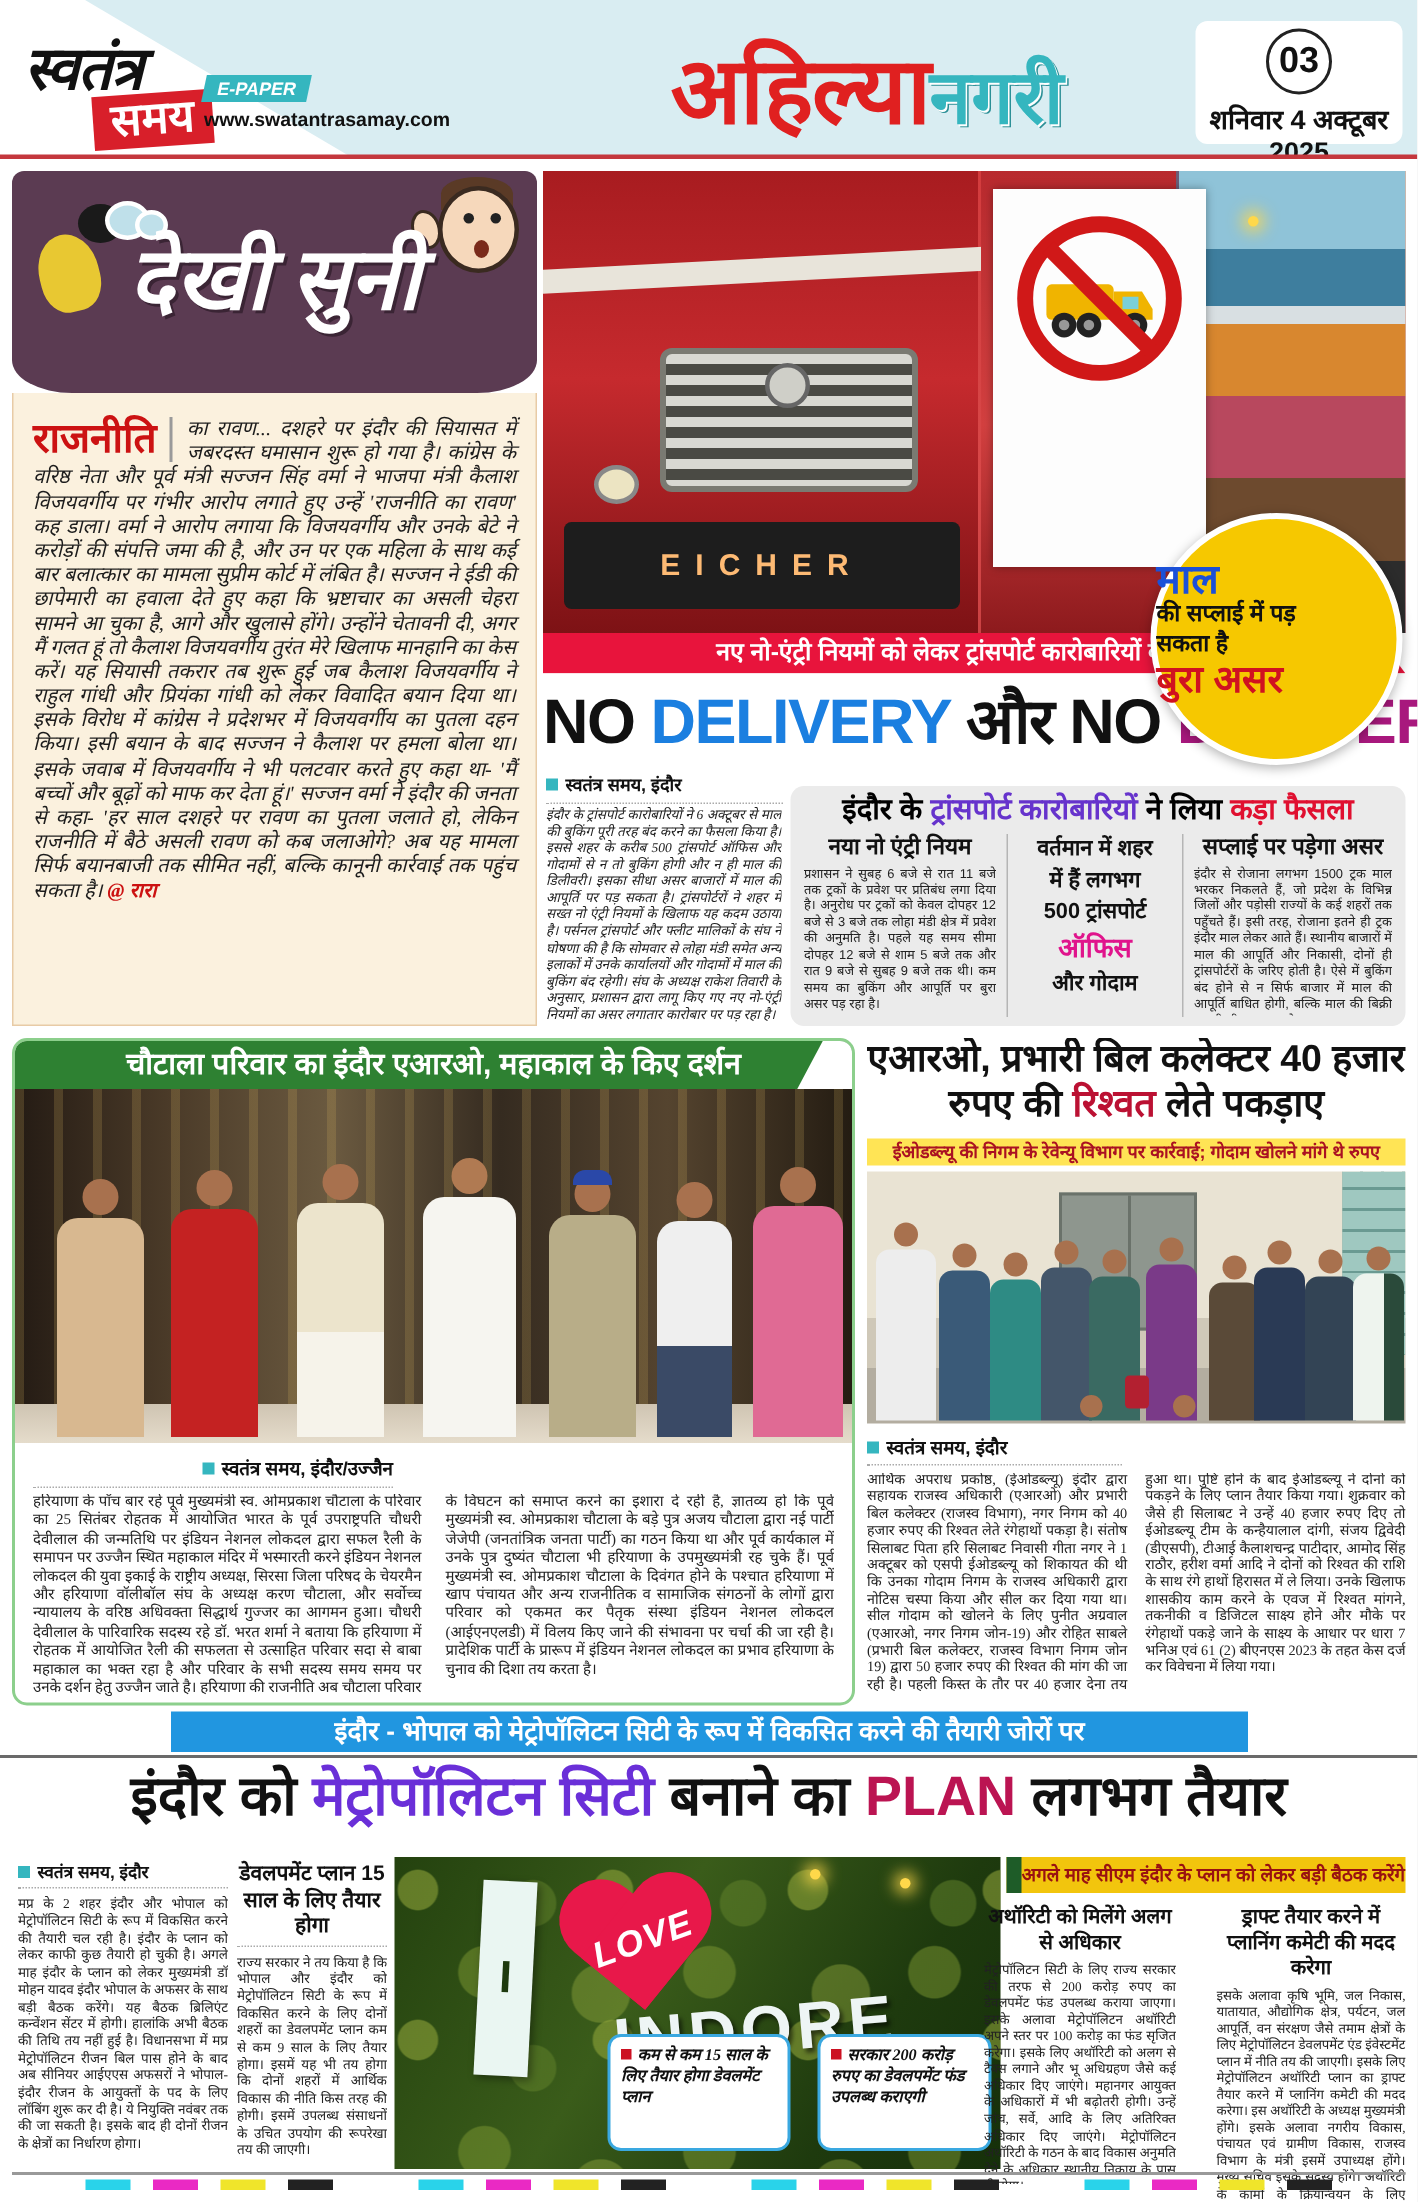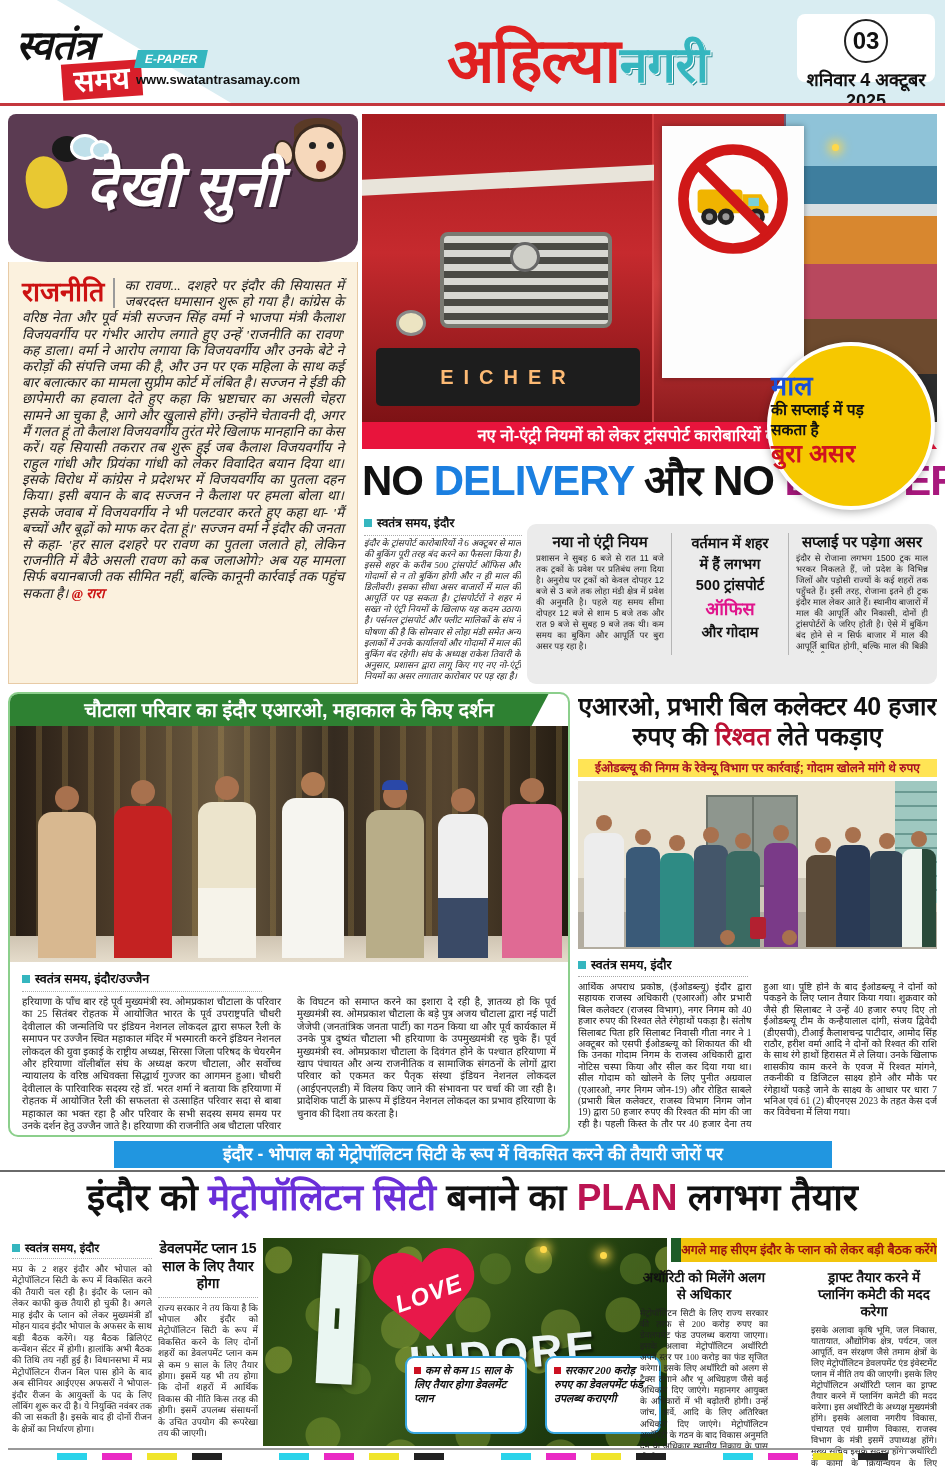--- a/index.html
+++ b/index.html
@@ -11,21 +11,21 @@
   .mast-band { position:absolute; left:0; top:0; width:945px; height:106px; background:#d9edf2;
                clip-path:polygon(6% 0, 100% 0, 100% 100%, 25% 100%); }
   .brand { position:absolute; left:16px; top:26px; width:150px; }
   .brand-top { font-family:"Liberation Serif", serif; font-style:italic; font-weight:900; font-size:40px; color:#111; line-height:1; letter-spacing:-1px; }
   .brand-bottom { display:inline-block; margin:-4px 0 0 46px; background:#d81f2a; color:#fff; font-family:"Liberation Serif", serif; font-weight:900; font-size:30px; line-height:1.05; padding:2px 12px; transform:rotate(-4deg); }
   .epaper { position:absolute; left:136px; top:50px; background:#35b6bf; color:#fff; font-weight:800; font-size:12px; padding:2px 9px; transform:skewX(-12deg); }
   .website { position:absolute; left:136px; top:72px; font-weight:700; font-size:13px; color:#111; }
   .edition { position:absolute; left:368px; top:16px; width:420px; text-align:center; white-space:nowrap; }
   .edition .red { font-size:62px; font-weight:900; color:#e02020; letter-spacing:-1px; }
   .edition .teal { font-size:50px; font-weight:900; color:#35b6bf; text-shadow:1px 1px 0 #fff, 2px 2px 0 #2a8f96; }
-  .pagebox { position:absolute; left:797px; top:14px; width:138px; height:68px; background:#fff; border-radius:8px; text-align:center; padding-top:5px; }
+  .pagebox { position:absolute; left:797px; top:14px; width:138px; height:82px; background:#fff; border-radius:8px; text-align:center; padding-top:5px; }
   .pagecircle { width:44px; height:44px; border:2.5px solid #222; border-radius:50%; margin:0 auto; font-size:24px; font-weight:800; color:#111; line-height:40px; }
   .pagedate { margin-top:4px; font-size:18px; font-weight:700; color:#111; }
   .mast-rule { position:absolute; left:0; top:103px; width:945px; height:3px; background:#c4373d; }
 
   
   .ds { position:absolute; left:8px; top:114px; width:350px; height:570px; }
   .ds-head { position:relative; height:148px; background:#5b3b52; border-radius:8px 8px 40px 40px / 8px 8px 22px 22px; overflow:hidden; }
   .ds-title { position:absolute; left:0; right:0; top:44px; text-align:center; color:#fff; font-family:"Liberation Serif", serif; font-style:italic; font-weight:900; font-size:58px; line-height:1; text-shadow:2px 2px 0 #3a2434; }
   .spy { position:absolute; left:10px; top:12px; width:90px; height:90px; }
   .spy .bodyb { position:absolute; left:8px; top:30px; width:40px; height:52px; background:#e8c832; border-radius:50% 50% 40% 40%; transform:rotate(-14deg); }
@@ -83,21 +83,21 @@
   .ch-banner { position:relative; height:32px; background:#2e8132; color:#fff; font-weight:900; font-size:20px; text-align:center; line-height:32px; }
   .notch { position:absolute; right:-16px; top:0; width:44px; height:100%; background:#fff; transform:skewX(-28deg); }
   .ch-photo { position:relative; height:236px; overflow:hidden;
     background:repeating-linear-gradient(90deg, rgba(201,168,90,.22) 0 6px, rgba(0,0,0,0) 6px 26px),
                linear-gradient(90deg,#241b14,#4a3a28 18%,#6b5a40 38%,#352b20 58%,#55442f 78%,#241c12); }
   .ch-floor { position:absolute; left:0; bottom:0; width:100%; height:26px; background:linear-gradient(180deg,#cfc4b2,#e5dccb); }
   .fig { position:absolute; bottom:4px; width:58px; display:flex; flex-direction:column; align-items:center; }
   .head { width:24px; height:24px; border-radius:50%; background:#a8714e; }
   .torso { width:100%; flex:1; border-radius:14px 14px 0 0; margin-top:2px; }
   .cap { width:26px; height:10px; background:#2a48a8; border-radius:8px 8px 0 0; margin-bottom:-6px; z-index:2; }
-  .ch-byline { margin:8px 12px 2px; font-weight:800; font-size:12.5px; color:#111; border-bottom:1.5px dotted #aaa; padding-bottom:4px; width:240px; }
+  .ch-byline { margin:8px 12px 2px; font-weight:800; font-size:12.5px; color:#111; border-bottom:1.5px dotted #aaa; padding-bottom:4px; width:240px;text-align:right; }
   .ch-text { margin:4px 12px; height:148px; column-count:2; column-gap:16px; font-family:Liberation Serif, serif; font-size:10px; line-height:1.24; text-align:justify; color:#222; overflow:hidden; }
 
   
   .br { position:absolute; left:578px; top:692px; width:359px; height:445px; }
   .br-head { font-weight:900; font-size:25px; line-height:1.18; text-align:center; color:#111; height:64px; overflow:hidden; }
   .br-head .red { color:#bb1133; }
   .br-sub { margin-top:3px; background:#ffe455; color:#aa1122; font-weight:800; font-size:12px; text-align:center; line-height:18px; height:18px; overflow:hidden; white-space:nowrap; }
   .br-photo { position:relative; margin-top:4px; height:168px; overflow:hidden; background:linear-gradient(180deg,#e9e3d3 0 58%,#cfc8b8 58% 78%,#b3ada0 78%); }
   .br-window { position:absolute; right:0; top:0; width:42px; height:122px; background:repeating-linear-gradient(0deg,#9fc8c0 0 12px,#6a9a92 12px 14px),repeating-linear-gradient(90deg,rgba(0,0,0,0) 0 12px,#6a9a92 12px 14px); }
   .br-cabinet { position:absolute; left:128px; top:14px; width:92px; height:92px; background:#8e968e; border:2px solid #6a726a; }
@@ -134,21 +134,21 @@
   .heart { position:absolute; left:108px; top:14px; width:110px; height:98px; transform:rotate(-6deg); }
   .heart::before, .heart::after { content:""; position:absolute; top:0; width:55px; height:88px; border-radius:55px 55px 0 0; background:#e8184a; }
   .heart::before { left:55px; transform:rotate(-45deg); transform-origin:0 100%; }
   .heart::after { left:0; transform:rotate(45deg); transform-origin:100% 100%; }
   .heart span { position:absolute; left:24px; top:28px; z-index:2; color:#fff; font-weight:900; font-style:italic; font-size:24px; letter-spacing:1px; transform:rotate(-14deg); }
   .indore { position:absolute; left:146px; top:88px; width:270px; color:#eef5f5; font-weight:900; font-size:44px; letter-spacing:3px; transform:rotate(-5deg); text-shadow:2px 3px 3px rgba(0,0,0,.55); }
   .lamp { position:absolute; width:7px; height:7px; border-radius:50%; background:#ffd84a; box-shadow:0 0 10px 4px rgba(255,216,74,.8); }
   .callout { position:absolute; top:118px; height:78px; background:#fff; border:2.5px solid #3aa8e0; border-radius:9px; padding:5px 7px; font-family:"Liberation Serif", serif; font-style:italic; font-weight:700; font-size:10.8px; line-height:1.3; color:#111; overflow:hidden; }
   .red-sq { display:inline-block; width:7px; height:7px; background:#cc1122; margin-right:4px; }
   .mt-yellow { position:absolute; left:671px; top:1238px; width:266px; height:24px; background:#f2c50d; color:#991111; font-weight:900; font-size:12.5px; text-align:center; line-height:24px; white-space:nowrap; overflow:hidden; border-left:10px solid #1e5c28; }
-  .mt-col3 { position:absolute; left:640px; top:1270px; width:128px; }
+  .mt-col3 { position:absolute; left:656px; top:1270px; width:128px; }
   .mt-col4 { position:absolute; left:811px; top:1270px; width:126px; }
   .mt-ctitle { font-weight:900; font-size:13.5px; line-height:1.25; text-align:center; color:#111; margin-bottom:4px; }
   .mt-cbody { font-family:"Liberation Serif", serif; font-size:8.8px; line-height:1.26; text-align:justify; color:#222; height:148px; overflow:hidden; }
 
   
   .foot-rule { position:absolute; left:8px; top:1448px; width:929px; height:1.5px; background:#999; }
   .marks { position:absolute; left:0; top:1453px; width:945px; display:flex; justify-content:space-evenly; }
   .mgroup { display:flex; gap:15px; }
   .dash { width:30px; height:7px; }
   .c-c{background:#29d3ea}.c-m{background:#ea29c4}.c-y{background:#f0e52a}.c-k{background:#222}
@@ -236,20 +236,23 @@
       <div class="b3">सकता है</div>
       <div class="b4">बुरा असर</div>
     </div>
     <div class="redstrip">नए नो-एंट्री नियमों को लेकर ट्रांसपोर्ट कारोबारियों का विरोध</div>
     <div class="nbhead">
       <span>NO </span><span class="blue">DELIVERY</span><span> और </span><span>NO </span><span class="mag">DELIVERY</span>
     </div>
     <div class="tr-byline"><span class="sq"></span><span>स्वतंत्र समय, इंदौर</span></div>
     <div class="tr-body">इंदौर के ट्रांसपोर्ट कारोबारियों ने 6 अक्टूबर से माल की बुकिंग पूरी तरह बंद करने का फैसला किया है। इससे शहर के करीब 500 ट्रांसपोर्ट ऑफिस और गोदामों से न तो बुकिंग होगी और न ही माल की डिलीवरी। इसका सीधा असर बाजारों में माल की आपूर्ति पर पड़ सकता है। ट्रांसपोर्टरों ने शहर में सख्त नो एंट्री नियमों के खिलाफ यह कदम उठाया है। पर्सनल ट्रांसपोर्ट और फ्लीट मालिकों के संघ ने घोषणा की है कि सोमवार से लोहा मंडी समेत अन्य इलाकों में उनके कार्यालयों और गोदामों में माल की बुकिंग बंद रहेगी। संघ के अध्यक्ष राकेश तिवारी के अनुसार, प्रशासन द्वारा लागू किए गए नए नो-एंट्री नियमों का असर लगातार कारोबार पर पड़ रहा है।</div>
     <div class="infobox">
+      <div class="ib-sub">
+        <span>इंदौर के </span><span class="pur">ट्रांसपोर्ट कारोबारियों</span><span> ने लिया </span><span class="red">कड़ा फैसला</span>
+      </div>
       <div class="ib-cols">
         <div class="ib-c1">
           <div class="ib-title">नया नो एंट्री नियम</div>
           <div class="ib-text" style="height:100px">प्रशासन ने सुबह 6 बजे से रात 11 बजे तक ट्रकों के प्रवेश पर प्रतिबंध लगा दिया है। अनुरोध पर ट्रकों को केवल दोपहर 12 बजे से 3 बजे तक लोहा मंडी क्षेत्र में प्रवेश की अनुमति है। पहले यह समय सीमा दोपहर 12 बजे से शाम 5 बजे तक और रात 9 बजे से सुबह 9 बजे तक थी। कम समय का बुकिंग और आपूर्ति पर बुरा असर पड़ रहा है।</div>
         </div>
         <div class="vline"></div>
         <div class="ib-c2">
           <div class="l">वर्तमान में शहर</div>
           <div class="l">में हैं लगभग</div>
           <div class="l">500 ट्रांसपोर्ट</div>

